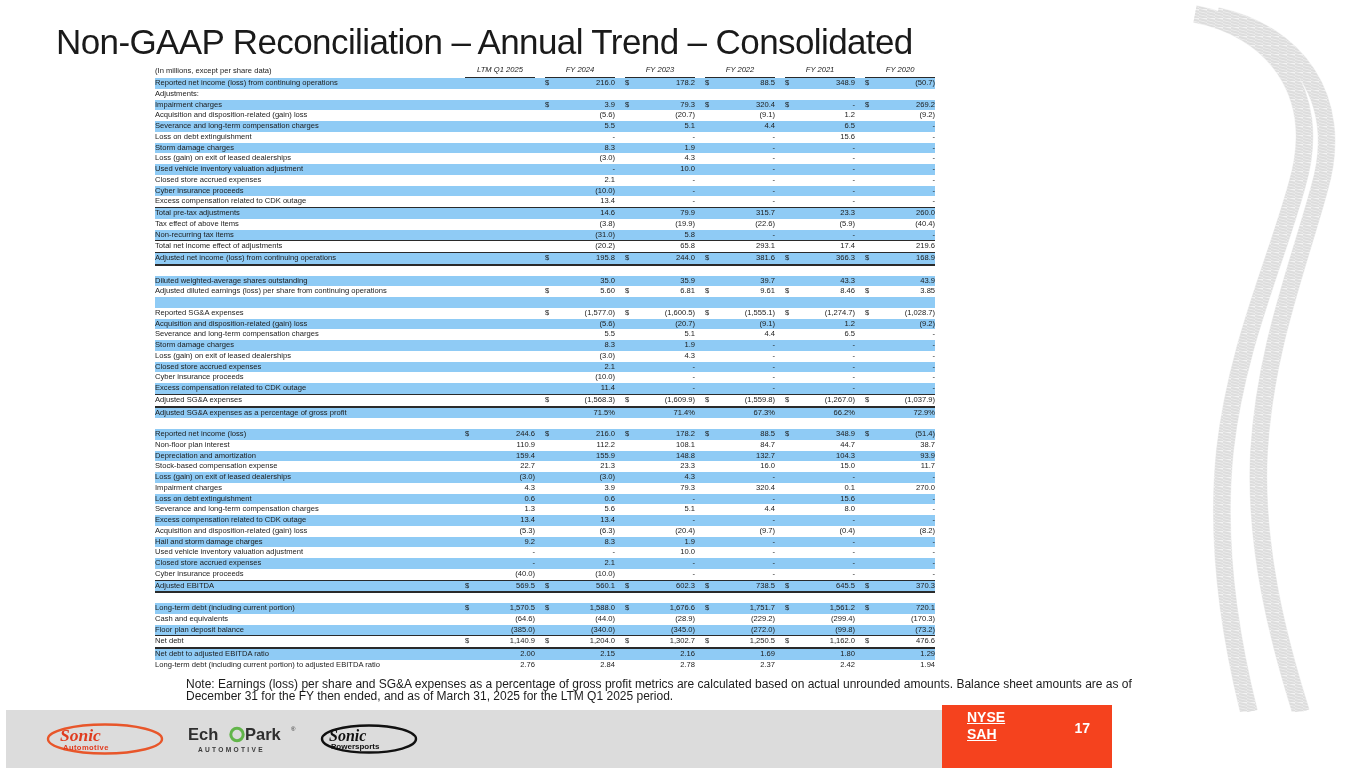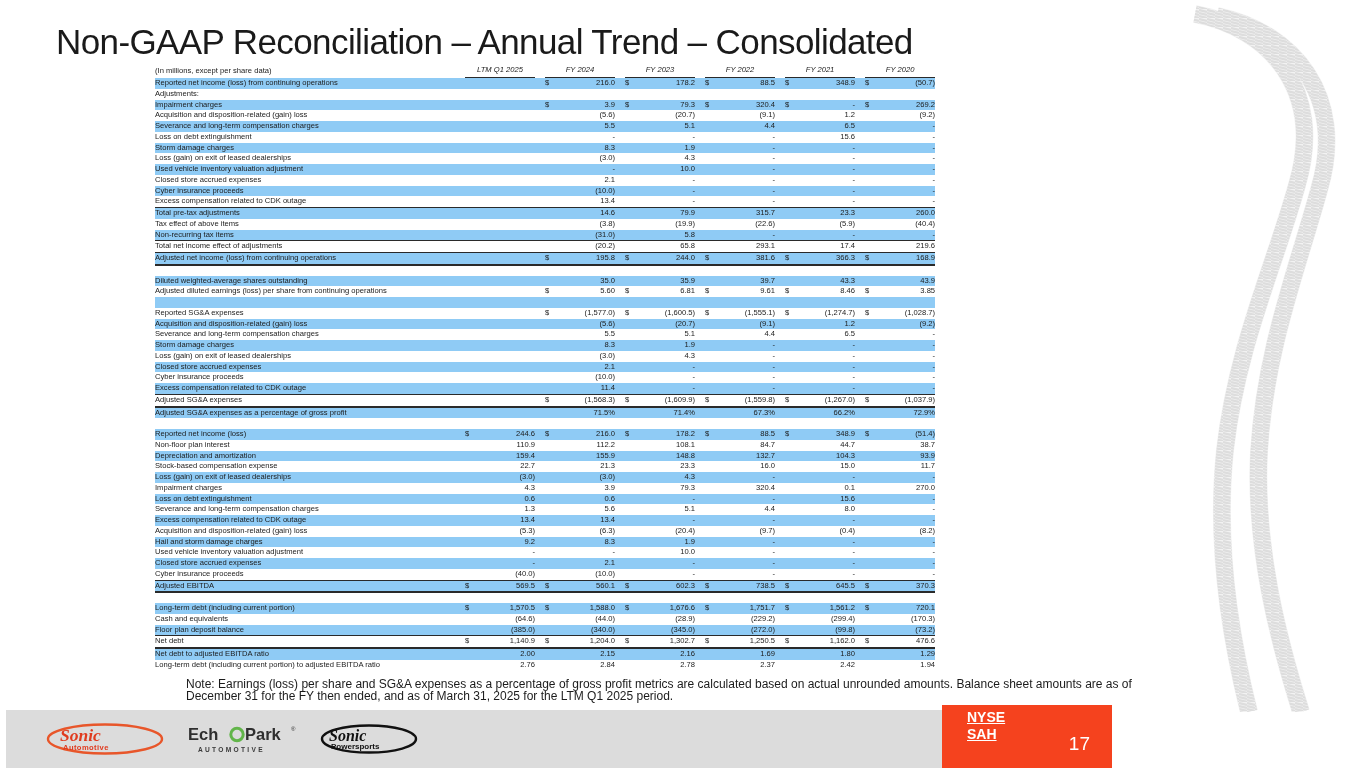--- a/index.html
+++ b/index.html
@@ -71,22 +71,22 @@
 
   #nysebox {
     position: absolute; right: 0; bottom: 0; width: 170px; height: 63px;
     background: #F5421E; color: #ffffff;
   }
   #nyse-lines {
     position: absolute; left: 25px; top: 4px;
     font-size: 14px; font-weight: bold; line-height: 16.5px; text-decoration: underline;
   }
   #pagenum {
-    position: absolute; right: 22px; top: 28px;
-    font-size: 19px; font-weight: normal;
+    position: absolute; right: 22px; top: 15px;
+    font-size: 14px; font-weight: bold;
   }
 </style>
 </head>
 <body>
 
 <div id="slide">
 
   <div id="tracks">
     <svg width="190" height="712" viewBox="0 0 190 712">
       <defs>

